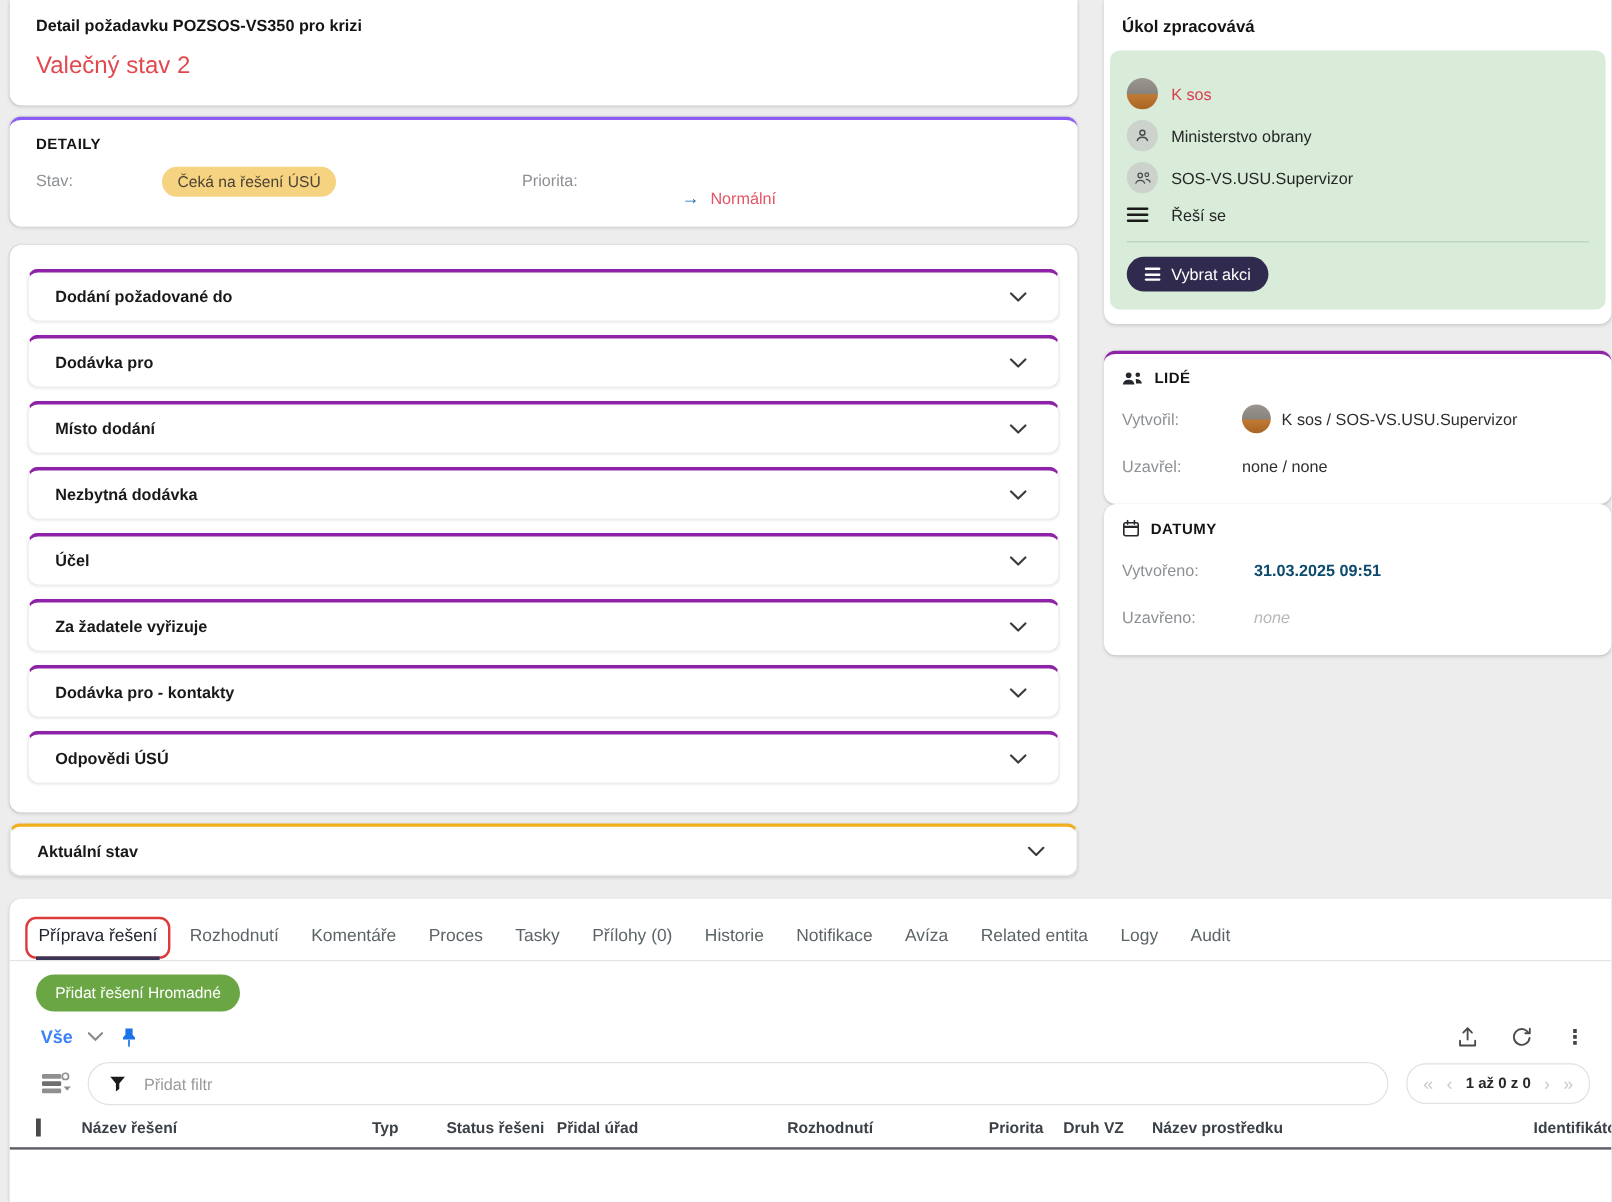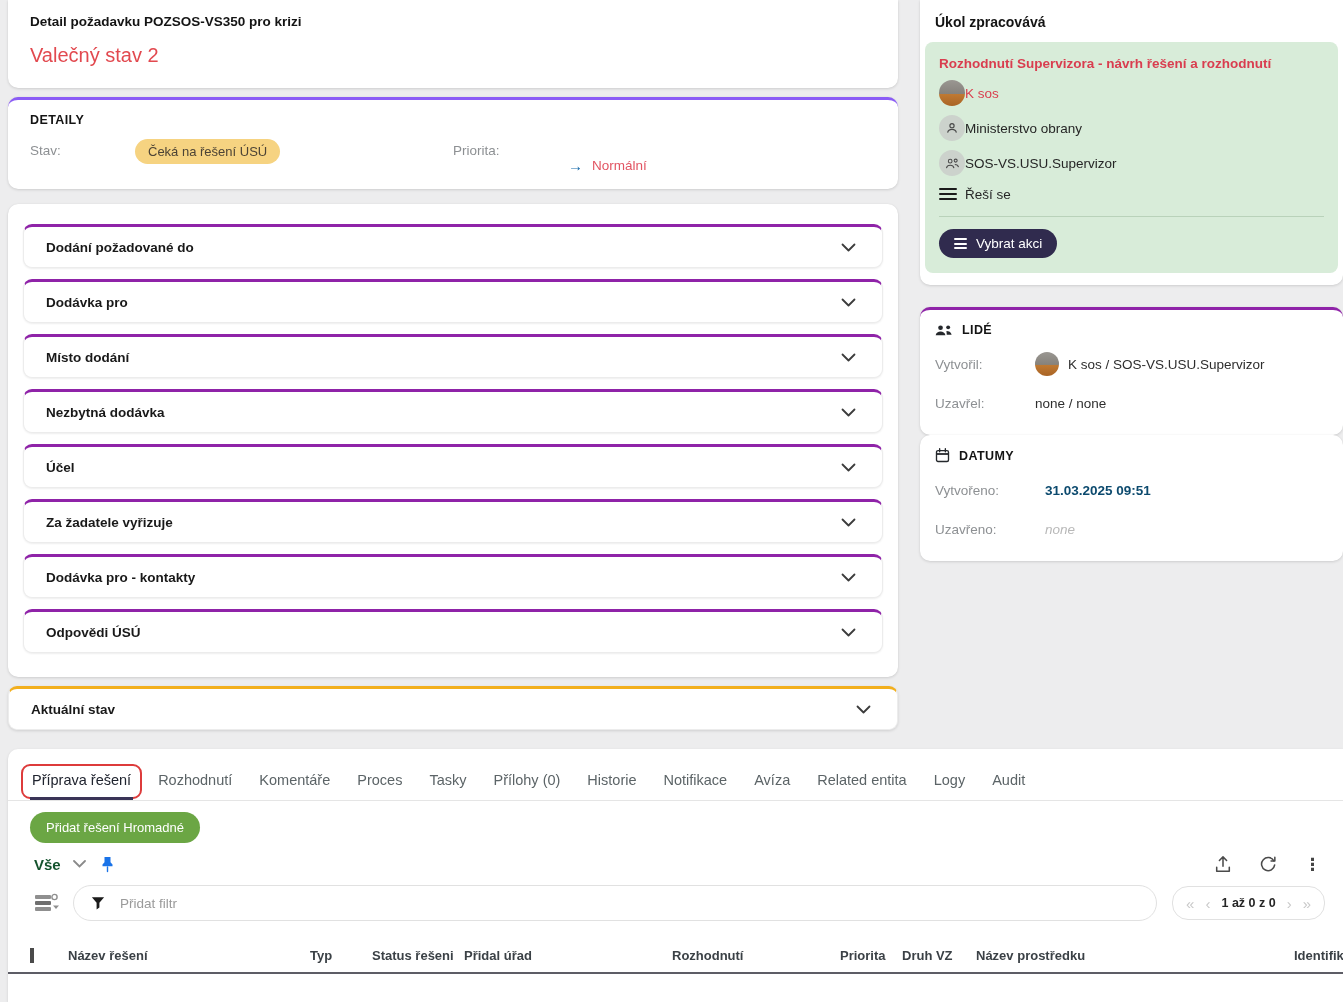--- a/index.html
+++ b/index.html
@@ -15,41 +15,41 @@
   .title-card .crumb{font-size:13.5px;font-weight:700;color:#141414;}
   .title-card .big{font-size:20px;color:#e2494f;margin-top:15px;}
 
   
   .detaily-card{margin-top:9px;border-top:3px solid #8b5cf6;padding:13px 22px 22px;box-sizing:border-box;}
   .sec-heading{font-size:12.5px;font-weight:700;letter-spacing:.4px;color:#141414;}
   .detail-row{position:relative;margin-top:16px;height:24px;font-size:13.5px;}
   .lbl{color:#8d9093;}
   .badge{position:absolute;left:105px;top:-4px;background:#f6d381;color:#4c4335;
     padding:5px 13px;border-radius:13px;font-size:13px;white-space:nowrap;}
-  .prio-label{position:absolute;left:423px;}
+  .prio-label{position:absolute;left:405px;}
   .prio-val{position:absolute;left:538px;display:flex;align-items:center;gap:9px;}
   .prio-arrow{color:#1769aa;font-size:15px;line-height:1;}
   .prio-text{color:#e25563;font-size:13.5px;}
 
   
   .accordions-card{margin-top:15px;padding:20px 15px 24px;box-sizing:border-box;}
   .acc{background:#fff;border:1px solid #ececec;border-top:3px solid #8f23a8;border-radius:9px;
     height:44px;box-sizing:border-box;display:flex;align-items:center;justify-content:space-between;
     padding:0 26px 0 22px;margin-bottom:11px;box-shadow:0 1px 2px rgba(0,0,0,.07);cursor:pointer;}
   .acc:last-child{margin-bottom:0;}
   .acc .acc-label{font-size:13.5px;font-weight:700;color:#191919;}
   .acc.amber{border-top-color:#f2af1d;margin:9px 0 0 0;box-shadow:0 1px 3px rgba(0,0,0,.13);}
   .chev{flex:0 0 auto;}
 
   
   .ukol-card{border-radius:0 0 10px 10px;padding:12px 5px 12px;box-sizing:border-box;}
   .ukol-heading{font-size:14px;font-weight:700;color:#141414;margin:2px 0 12px 10px;}
   .green-box{background:#d8ecd9;border-radius:8px;padding:14px 14px 15px;}
   .task-title{color:#d93d4f;font-weight:700;font-size:13.5px;}
-  .g-row{display:flex;align-items:center;margin-top:9px;font-size:13.5px;color:#262626;}
+  .g-row{display:flex;align-items:center;gap:11px;margin-top:9px;font-size:13.5px;color:#262626;}
   .avatar{width:26px;height:26px;border-radius:50%;flex:0 0 auto;
     background:linear-gradient(180deg,#9a9792 0%,#86827c 52%,#c07a33 53%,#a96425 100%);}
   .circle-ic{width:26px;height:26px;border-radius:50%;background:#ccd2cc;display:flex;
     align-items:center;justify-content:center;flex:0 0 auto;}
   .assignee{color:#d9404f;}
   .g-div{border-top:1px solid #b9d2ba;margin:13px 0 12px;}
   .navy-btn{display:inline-flex;align-items:center;gap:9px;background:#302b4e;color:#fff;
     border:none;border-radius:16px;height:29px;padding:0 15px;font-size:13.5px;cursor:pointer;
     font-family:inherit;}
   .burger{display:inline-block;}
@@ -81,39 +81,39 @@
   .btn-row{display:flex;align-items:flex-start;}
   .pill{border:none;border-radius:16px;font-size:13px;font-family:inherit;cursor:pointer;white-space:nowrap;}
   .pill.green{background:#6ba644;color:#fff;height:31px;padding:0 16px;}
   .pill.gray{background:#dcdcdc;color:#a7a7a7;cursor:default;}
   .pill.gray.two{height:44px;width:146px;padding:0 10px;white-space:normal;line-height:1.2;
     display:flex;align-items:center;justify-content:center;text-align:center;}
   .pill.gray.one{height:38px;padding:0 16px;}
   .row2{margin-top:3px;}
 
   .vse-row{display:flex;align-items:center;margin-top:9px;padding:0 22px 0 26px;height:24px;}
-  .vse-label{font-size:15px;font-weight:700;color:#14532d;}
+  .vse-label{font-size:15px;font-weight:700;color:#3b82f6;}
   .vse-chev{margin-left:12px;display:flex;align-items:center;cursor:pointer;}
   .pin{margin-left:15px;display:flex;align-items:center;cursor:pointer;}
   .right-icons{margin-left:auto;display:flex;align-items:center;gap:27px;}
   .tool-ic{cursor:pointer;display:flex;align-items:center;}
   .kebab{font-size:17px;color:#444;cursor:pointer;font-weight:700;line-height:1;}
 
   .filter-row{display:flex;align-items:center;margin-top:9px;padding:0 18px 0 26px;gap:13px;}
   .cols-icon{cursor:pointer;flex:0 0 auto;display:flex;align-items:center;}
   .filter-input{flex:1;height:36px;border:1px solid #e1e1e1;border-radius:18px;display:flex;
     align-items:center;padding:0 17px;gap:13px;box-sizing:border-box;}
   .filter-input input{border:none;outline:none;flex:1;font-size:13.5px;font-family:inherit;color:#333;background:transparent;}
   .filter-input input::placeholder{color:#9a9a9a;}
   .pager{display:flex;align-items:center;gap:11px;border:1px solid #e1e1e1;border-radius:16px;
     height:32px;padding:0 13px;margin-left:2px;flex:0 0 auto;}
   .pg-chev{color:#c9c9c9;font-size:15px;cursor:pointer;line-height:1;}
   .pg-label{font-size:12.5px;font-weight:700;color:#262626;white-space:nowrap;}
 
-  .tbl-header{display:flex;align-items:center;margin-top:27px;padding:0 0 9px 22px;
+  .tbl-header{display:flex;align-items:center;margin-top:11px;padding:0 0 9px 22px;
     border-bottom:2px solid #5d5d66;margin-right:0;}
   .th{font-size:13px;font-weight:700;color:#3b4146;white-space:nowrap;overflow:hidden;box-sizing:border-box;flex:0 0 auto;}
   .cb{width:17px;height:17px;border:2px solid #4a4a4a;border-radius:3px;box-sizing:border-box;cursor:pointer;}
   .th-cb{width:38px;flex:0 0 38px;}
 
   svg{display:block;}
 </style>
 </head>
 <body>
 
@@ -212,21 +212,20 @@
             <path d="M1.5 1.5l6 6 6-6" fill="none" stroke="#3c3c3c" stroke-width="1.8" stroke-linecap="round" stroke-linejoin="round"></path>
           </svg>
         </span>
     </div>
   </div>
 
   <div class="right-col">
     <div class="card ukol-card">
       <div class="ukol-heading">Úkol zpracovává</div>
       <div class="green-box">
-        <div class="task-title">Rozhodnutí Supervizora - návrh řešení a rozhodnutí</div>
         <div class="g-row">
           <span class="avatar"></span>
           <span class="assignee">K sos</span>
         </div>
         <div class="g-row">
           <span class="circle-ic">
             <svg width="14" height="14" viewBox="0 0 24 24" fill="none" stroke="#4a4a4a" stroke-width="2">
                 <circle cx="12" cy="8" r="3.6"></circle>
                 <path d="M4.5 20c.8-4 4-5.6 7.5-5.6s6.7 1.6 7.5 5.6"></path>
               </svg>
@@ -394,21 +393,21 @@
       <span class="pg-chev">›</span>
       <span class="pg-chev">»</span>
     </span>
   </div>
 
   <div class="tbl-header">
     <span class="th th-cb"><span class="cb"></span></span>
     <span class="th" style="width:242px;">Název řešení</span>
     <span class="th" style="width:62px;">Typ</span>
     <span class="th" style="width:92px;">Status řešeni</span>
-    <span class="th" style="width:208px;">Přidal úřad</span>
+    <span class="th" style="width:192px;">Přidal úřad</span>
     <span class="th" style="width:168px;">Rozhodnutí</span>
     <span class="th" style="width:62px;">Priorita</span>
     <span class="th" style="width:74px;">Druh VZ</span>
     <span class="th" style="width:318px;">Název prostředku</span>
     <span class="th" style="flex:1;">Identifikátor zdro</span>
   </div>
 
 </div>
 
 </body></html>

